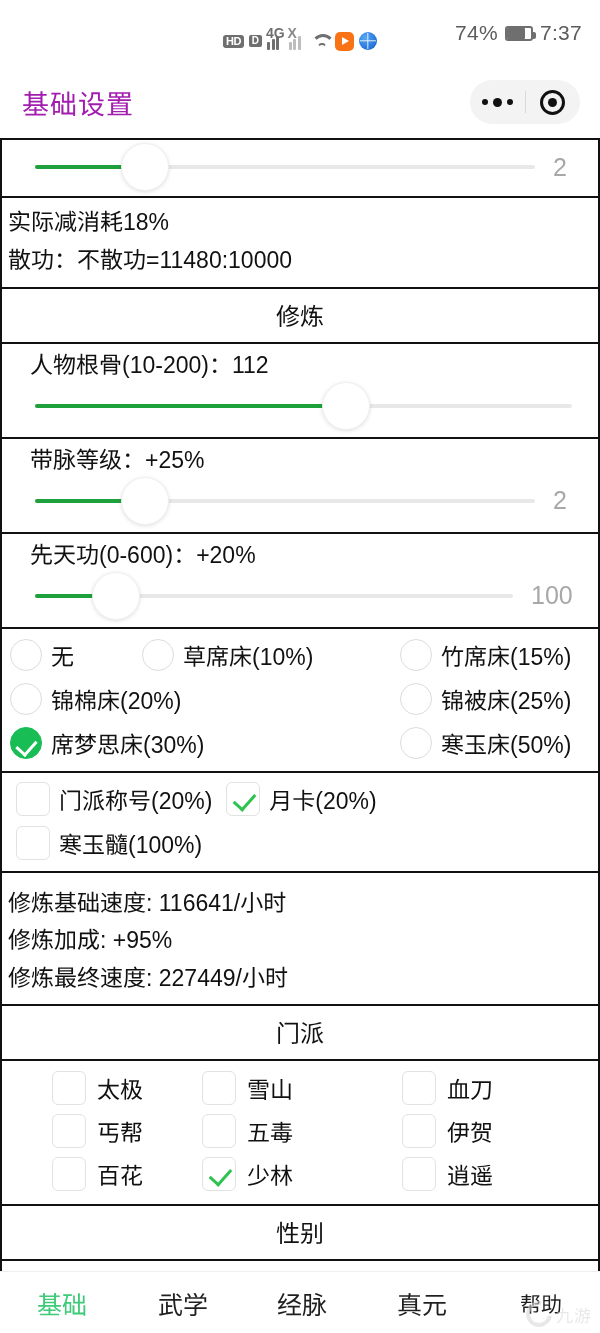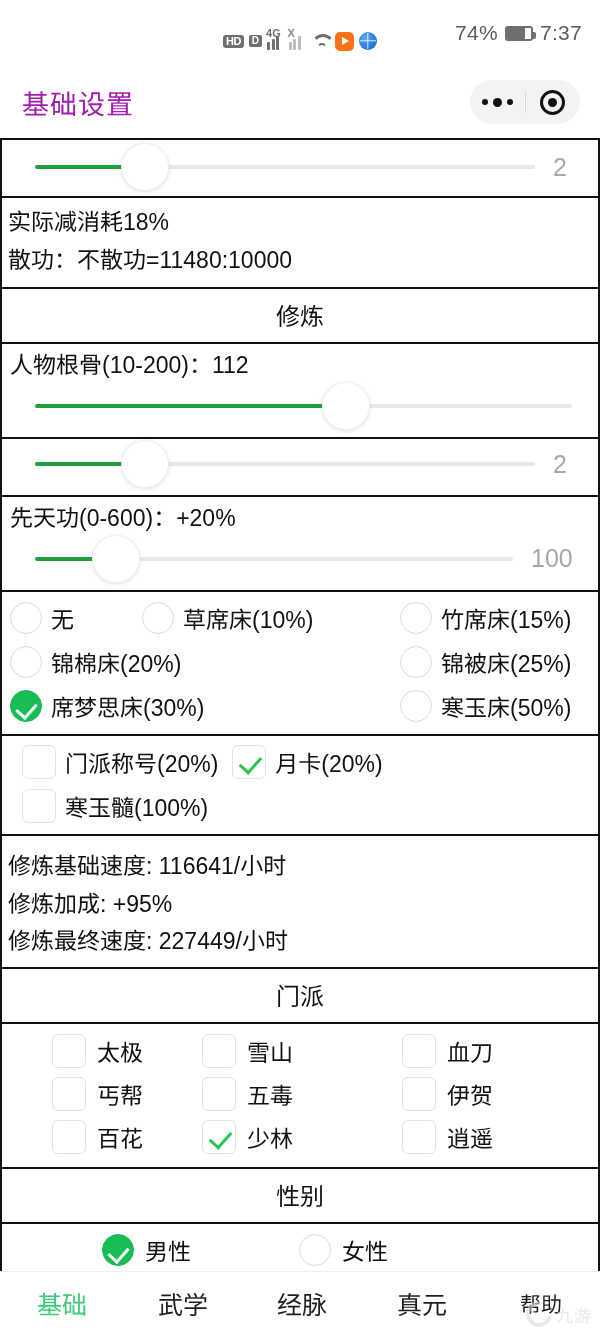--- a/index.html
+++ b/index.html
@@ -23,21 +23,21 @@
   }
   .ic-d{
     background:#6f6f6f; color:#fff; font-size:10px; font-weight:bold;
     border-radius:2px; padding:1px 3px; line-height:10px;
   }
   .sig{ position:relative; display:flex; align-items:flex-end; gap:1.5px; height:17px; }
   .sig i{ display:block; width:3px; background:#6f6f6f; border-radius:1px; }
   .sig i:nth-child(1){height:5px}.sig i:nth-child(2){height:8px}
   .sig i:nth-child(3){height:11px}.sig i:nth-child(4){height:14px}
   .sig.dim i{ background:#bdbdbd; }
-  .sig-tag{ position:absolute; top:-4px; left:-1px; font-size:11px; color:#6f6f6f; line-height:9px; font-weight:bold;}
+  .sig-tag{ position:absolute; top:-4px; left:-1px; font-size:14px; color:#6f6f6f; line-height:9px; font-weight:bold;}
   .sig-tag.x{ color:#8a8a8a; }
   .wifi{ width:20px; height:16px; position:relative; }
   .wifi::before{
     content:""; position:absolute; left:1px; top:1px; width:18px; height:18px;
     border:3px solid #6f6f6f; border-radius:50%;
     clip-path:polygon(0 0,100% 0,50% 52%);
   }
   .wifi::after{
     content:""; position:absolute; left:7px; top:10px; width:6px;height:6px;
     border:2.5px solid #6f6f6f; border-radius:50%;
@@ -98,21 +98,21 @@
   
   .content{ padding:0; }
   .panel{ border:2px solid #111; border-bottom:none; }
   .panel.last{ border-bottom:2px solid #111; }
   .row{ border-bottom:2px solid #111; }
   .row.nb{ border-bottom:none; }
   .sect-head{
     text-align:center; font-size:24px; color:#111; padding:8px 0 10px;font-family:Liberation Serif, serif;
   }
   .txt{ font-size:23px; color:#111; padding:3px 6px 4px; line-height:1.33; }
-  .lbl{ font-size:23px; color:#111; padding:7px 8px 0; line-height:1.3;}
+  .lbl{ font-size:23px; color:#111; padding:7px 8px 0; line-height:1.3;margin-left:20px;}
 
   
   .slider-row{ display:flex; align-items:center; padding:10px 0 12px; }
   .slider-wrap{ position:relative; height:34px; margin-left:33px; display:flex; align-items:center;}
   .track{ height:4px; border-radius:2px; background:#e8e8e8; position:relative; }
   .fill{ position:absolute; left:0; top:0; height:100%; background:#1ea13c; border-radius:2px;}
   .thumb{
     position:absolute; top:50%; width:46px;height:46px;border-radius:50%;
     background:#fff; transform:translate(-50%,-50%);
     box-shadow:0 0 0 1px #f0f0f0, 0 1px 5px rgba(0,0,0,.18);
@@ -278,20 +278,21 @@
           <div class="slider-wrap" style="width:537px">
             <div class="track" style="width:537px">
               <div class="fill" style="width:58%"></div>
               <div class="thumb" style="left:58%"></div>
             </div>
           </div>
         </div>
       </div>
 
       <div class="row">
+        <div class="lbl">带脉等级：+25%</div>
         <div class="slider-row" style="padding:8px 0 14px">
           <div class="slider-wrap" style="width:500px">
             <div class="track" style="width:500px">
               <div class="fill" style="width:22%"></div>
               <div class="thumb" style="left:22%"></div>
             </div>
           </div>
           <span class="sval">2</span>
         </div>
       </div>
@@ -346,21 +347,21 @@
             <div class="bed-c3 opt">
               <span class="radio"></span>
               <span class="otext">寒玉床(50%)</span>
             </div>
           </div>
 
         </div>
       </div>
 
       <div class="row">
-        <div style="padding:4px 12px 6px">
+        <div style="padding:4px 6px 6px">
           <div class="chk-line">
             <div class="opt">
               <span class="cbx"></span>
               <span class="otext">门派称号(20%)</span>
             </div>
             <div class="opt">
               <span class="cbx on"></span>
               <span class="otext">月卡(20%)</span>
             </div>
           </div>

